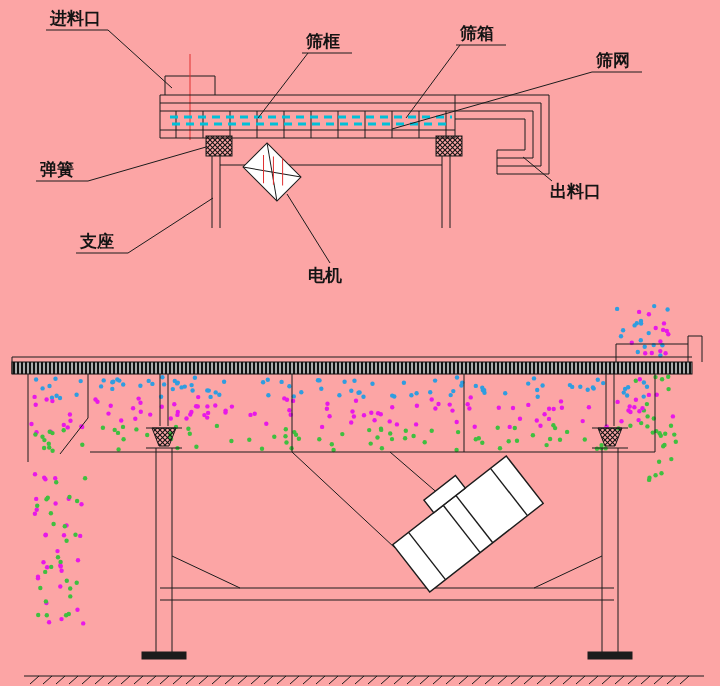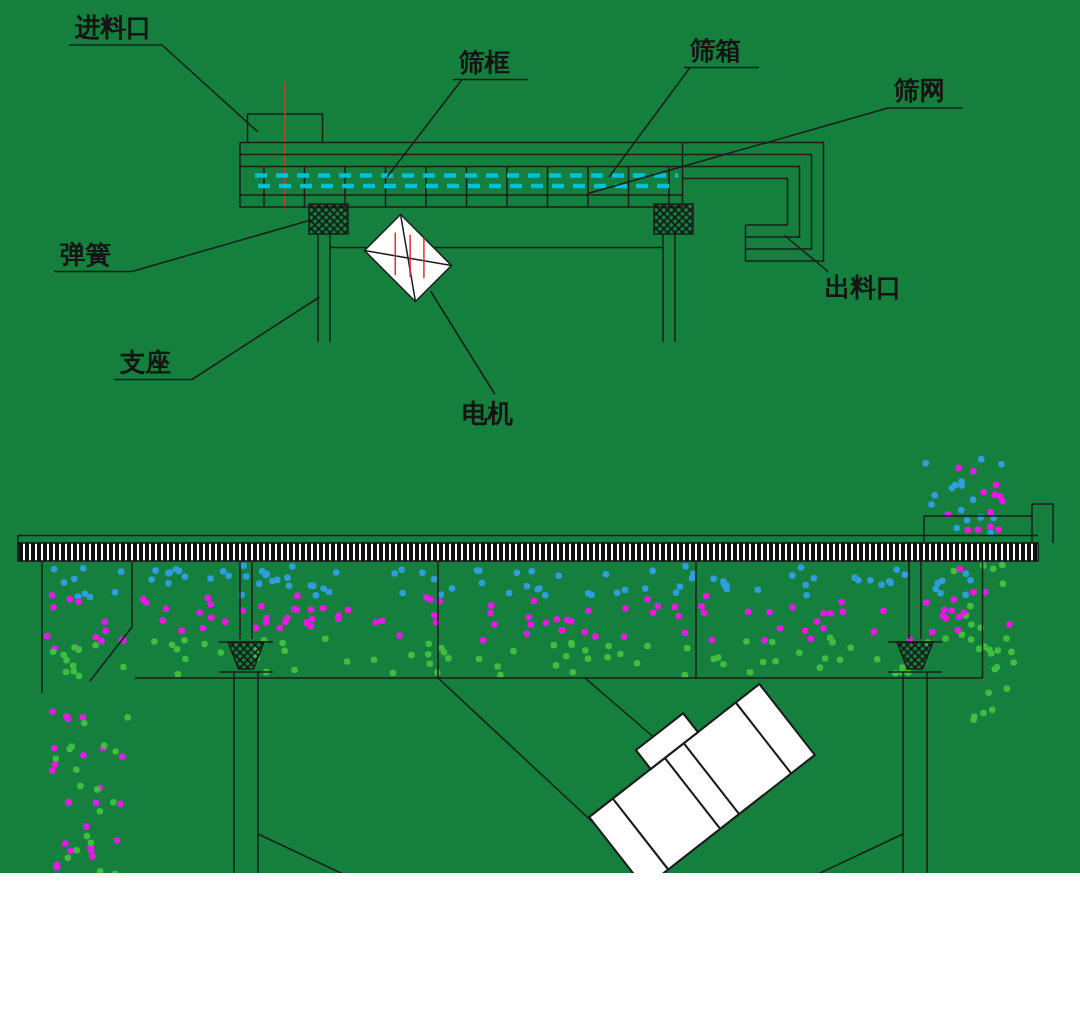--- a/index.html
+++ b/index.html
@@ -1,16 +1,16 @@
 <!DOCTYPE html>
 <html><head>
 <meta charset="utf-8">
 <style>
   html,body{margin:0;padding:0;background:#ffffff}
-  .stage{position:relative;width:720px;height:582px;background:#15803d;overflow:hidden}
+  .stage{position:relative;width:720px;height:686px;background:#fca5a5;overflow:hidden}
   svg{display:block}
   .lbl{font-family:"DejaVu Sans",sans-serif;font-size:17px;font-weight:600;fill:#141414;stroke:none}
 </style>
 </head>
 <body>
 
 <div class="stage">
 <svg width="720" height="686" viewBox="0 0 720 686" xmlns="http://www.w3.org/2000/svg">
   <defs>
     <pattern id="xh" width="5" height="5" patternUnits="userSpaceOnUse">

